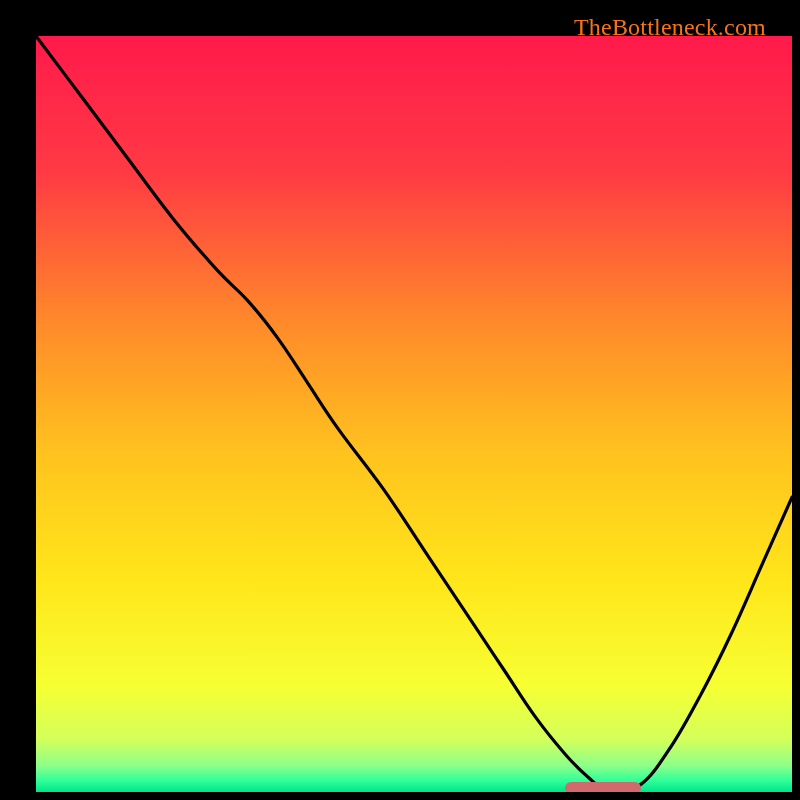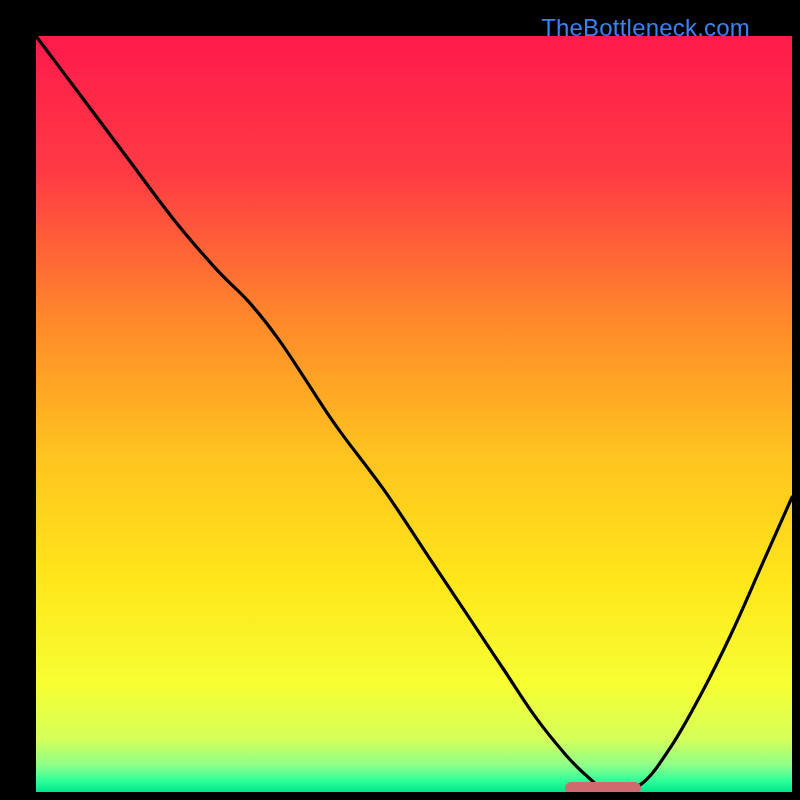--- a/index.html
+++ b/index.html
@@ -26,25 +26,25 @@
     height: 756px;
     overflow: hidden;
   }
   .gradient {
     position: absolute;
     inset: 0;
   }
   .watermark {
     position: absolute;
     top: 0px;
-    right: 36px;
-    font-family: Liberation Sans, sans-serif;
+    right: 20px;
+    font-family: Liberation Serif, serif;
     font-size: 24px;
     font-weight: 500;
-    color: #3b82f6;
+    color: #f97316;
     letter-spacing: 0.2px;
   }
   .curve {
     position: absolute;
     inset: 0;
   }
   .marker {
     position: absolute;
     background: #cf6a6f;
     border-radius: 6px;

